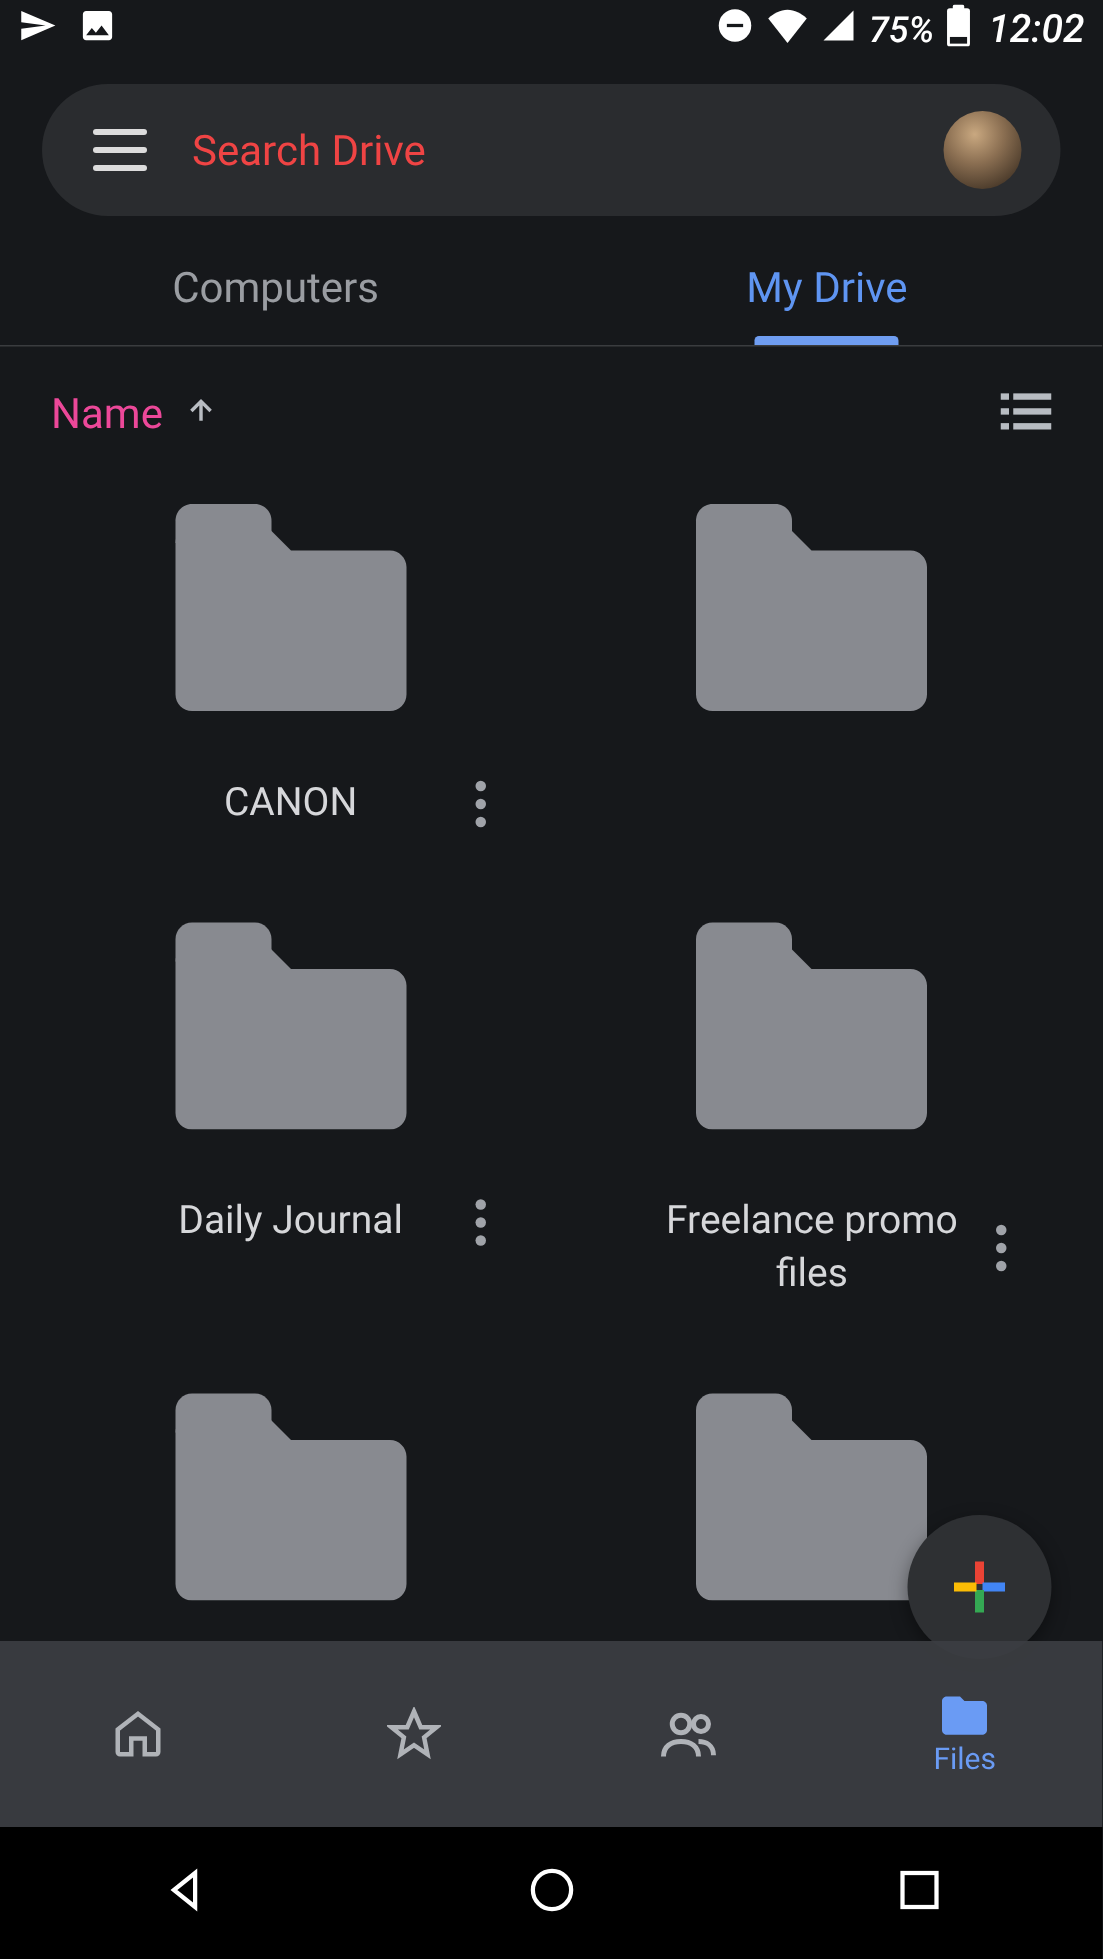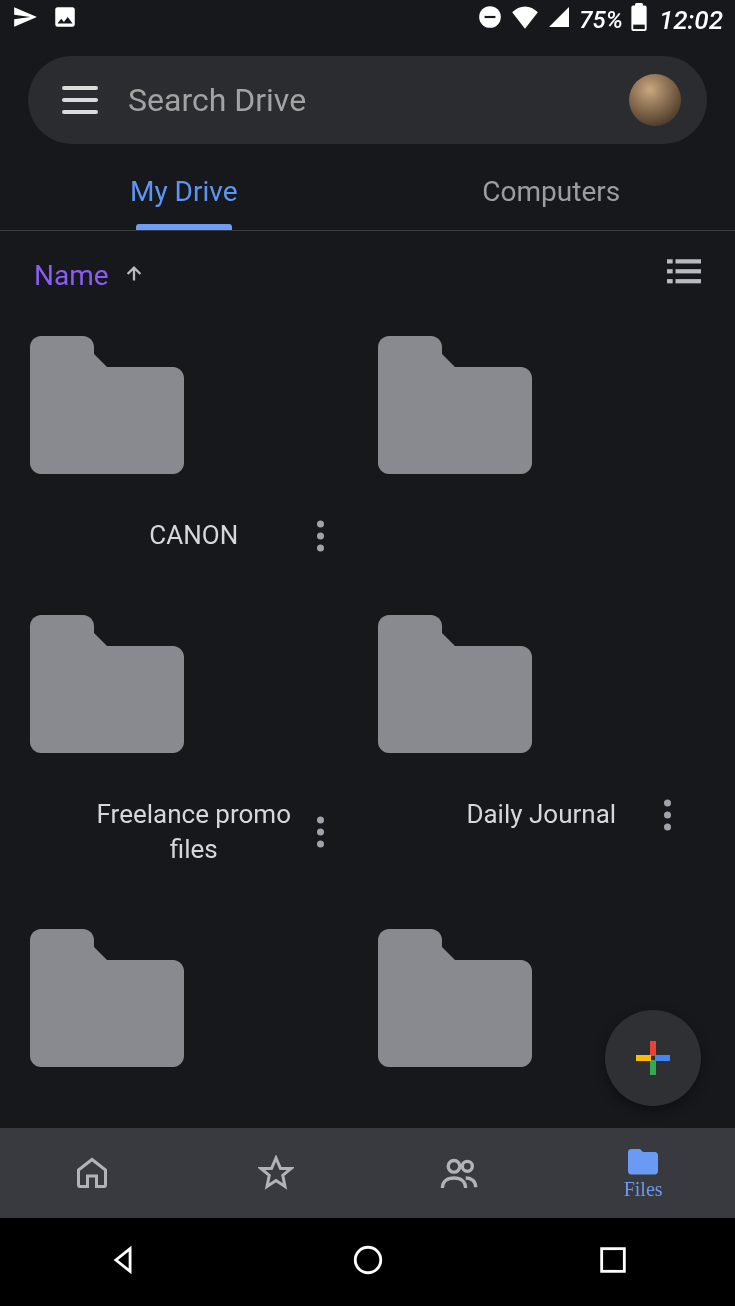--- a/index.html
+++ b/index.html
@@ -28,39 +28,39 @@
   height: 88px;
   background: #2a2c2f;
   border-radius: 44px;
   display: flex;
   align-items: center;
   padding: 0 20px;
   gap: 30px;
 }
 .hamburger { width: 36px; height: 28px; display: flex; flex-direction: column; justify-content: space-between; cursor: pointer; margin-left: 14px;}
 .hamburger span { height: 4px; background: #dcdcdc; border-radius: 2px; }
-.search-placeholder { flex: 1; font-size: 32px; color: #a3a3a3; }
+.search-placeholder { flex: 1; font-size: 28px; color: #ef4444; }
 .avatar { width: 52px; height: 52px; border-radius: 50%; background: radial-gradient(circle at 40% 30%, #c9a880 0%, #8b6f52 40%, #4a3a2a 80%); margin-right: 6px;}
 .tabs { display: flex; height: 78px; }
 .tab { flex: 1; display: flex; align-items: center; justify-content: center; font-size: 28px; color: #9a9da2; position: relative; cursor: pointer;}
 .tab.active { color: #5f95f2; }
 .tab.active::after { content: ""; position: absolute; bottom: 0; width: 96px; height: 6px; background: #6f9df1; border-radius: 3px 3px 0 0;}
 .divider { height: 1px; background: #3a3c3f; }
-.sort-row { display: flex; align-items: flex-start; justify-content: space-between; padding: 28px 34px 14px 34px; color: #8b5cf6;}
+.sort-row { display: flex; align-items: flex-end; justify-content: space-between; padding: 28px 34px 14px 34px; color: #ec4899;}
 .sort-label { display: flex; align-items: center; gap: 14px; font-size: 28px; cursor: pointer;}
 .view-toggle { cursor: pointer;}
 .grid { display: grid; grid-template-columns: 1fr 1fr; padding: 28px 20px 0; gap: 60px 0; }
-.folder-item { display: flex; flex-direction: column; position: relative;}
+.folder-item { display: flex; flex-direction: column; align-items: center; position: relative;}
 .folder-icon-svg { width: 174px; height: 140px; }
 .folder-row { display: flex; align-items: center; justify-content: center; gap: 0; width: 100%; margin-top: 44px; position: relative;}
 .folder-name { font-size: 26px; color: #d6d7da; text-align: center; max-width: 230px; line-height: 1.35;}
 .more-btn { position: absolute; right: 44px; top: 50%; transform: translateY(-50%); cursor: pointer;}
 .dot { width: 7px; height: 7px; background: #a0a3a9; border-radius: 50%; margin: 5px 0;}
 .fab { position: absolute; right: 34px; bottom: 200px; width: 96px; height: 96px; border-radius: 50%; background: #2e3033; display: flex; align-items: center; justify-content: center; box-shadow: 0 4px 12px rgba(0,0,0,0.4); cursor: pointer;}
-.bottom-nav { position: absolute; bottom: 88px; left: 0; right: 0; height: 90px; background: rgba(60,62,66,0.92); display: flex; font-family: Liberation Serif, serif; }
+.bottom-nav { position: absolute; bottom: 88px; left: 0; right: 0; height: 124px; background: rgba(60,62,66,0.92); display: flex; }
 .nav-item { flex: 1; display: flex; flex-direction: column; align-items: center; justify-content: center; gap: 2px; cursor: pointer; color: #b0b3b8;}
 .nav-item.active { color: #6a9bf4;}
 .nav-label { font-size: 20px;}
 .system-nav { position: absolute; bottom: 0; left: 0; right: 0; height: 88px; background: #000; display: flex; align-items: center; justify-content: space-around; }
 .sys-icon { width: 34px; height: 34px; }
 </style>
 </head>
 <body>
 
 <div class="status-bar">
@@ -109,22 +109,22 @@
   <div class="hamburger">
     <span></span>
       <span></span>
       <span></span>
   </div>
   <div class="search-placeholder">Search Drive</div>
   <div class="avatar"></div>
 </div>
 
 <div class="tabs">
+  <div class="tab">Computers</div>
   <div class="tab active">My Drive</div>
-  <div class="tab">Computers</div>
 </div>
 <div class="divider"></div>
 
 <div class="sort-row">
   <div class="sort-label">
     <span>Name</span>
     <span>
       <svg width="22" height="22" viewBox="0 0 24 24" fill="none" stroke="#b8bcc2" stroke-width="2.5">
           <path d="M12 19V5M5 12l7-7 7 7"></path>
         </svg>
@@ -162,35 +162,35 @@
         <path d="M10 28c0-6 5-11 11-11h50l16 16h66c6 0 11 5 11 11v85c0 6-5 11-11 11H21c-6 0-11-5-11-11V28z"></path>
         <path d="M10 13c0-6 5-11 11-11h42c6 0 11 5 11 11v15H10V13z"></path>
       </svg>
   </div>
   <div class="folder-item">
     <svg class="folder-icon-svg" viewBox="0 0 174 140" fill="#888a90">
         <path d="M10 28c0-6 5-11 11-11h50l16 16h66c6 0 11 5 11 11v85c0 6-5 11-11 11H21c-6 0-11-5-11-11V28z"></path>
         <path d="M10 13c0-6 5-11 11-11h42c6 0 11 5 11 11v15H10V13z"></path>
       </svg>
     <div class="folder-row">
-      <div class="folder-name">Freelance promo files</div>
+      <div class="folder-name">Daily Journal</div>
       <div class="more-btn">
           <div class="dot"></div>
           <div class="dot"></div>
           <div class="dot"></div>
         </div>
     </div>
   </div>
   <div class="folder-item">
     <svg class="folder-icon-svg" viewBox="0 0 174 140" fill="#888a90">
         <path d="M10 28c0-6 5-11 11-11h50l16 16h66c6 0 11 5 11 11v85c0 6-5 11-11 11H21c-6 0-11-5-11-11V28z"></path>
         <path d="M10 13c0-6 5-11 11-11h42c6 0 11 5 11 11v15H10V13z"></path>
       </svg>
     <div class="folder-row">
-      <div class="folder-name">Daily Journal</div>
+      <div class="folder-name">Freelance promo files</div>
       <div class="more-btn">
           <div class="dot"></div>
           <div class="dot"></div>
           <div class="dot"></div>
         </div>
     </div>
   </div>
   <div class="folder-item">
     <svg class="folder-icon-svg" viewBox="0 0 174 140" fill="#888a90">
         <path d="M10 28c0-6 5-11 11-11h50l16 16h66c6 0 11 5 11 11v85c0 6-5 11-11 11H21c-6 0-11-5-11-11V28z"></path>

